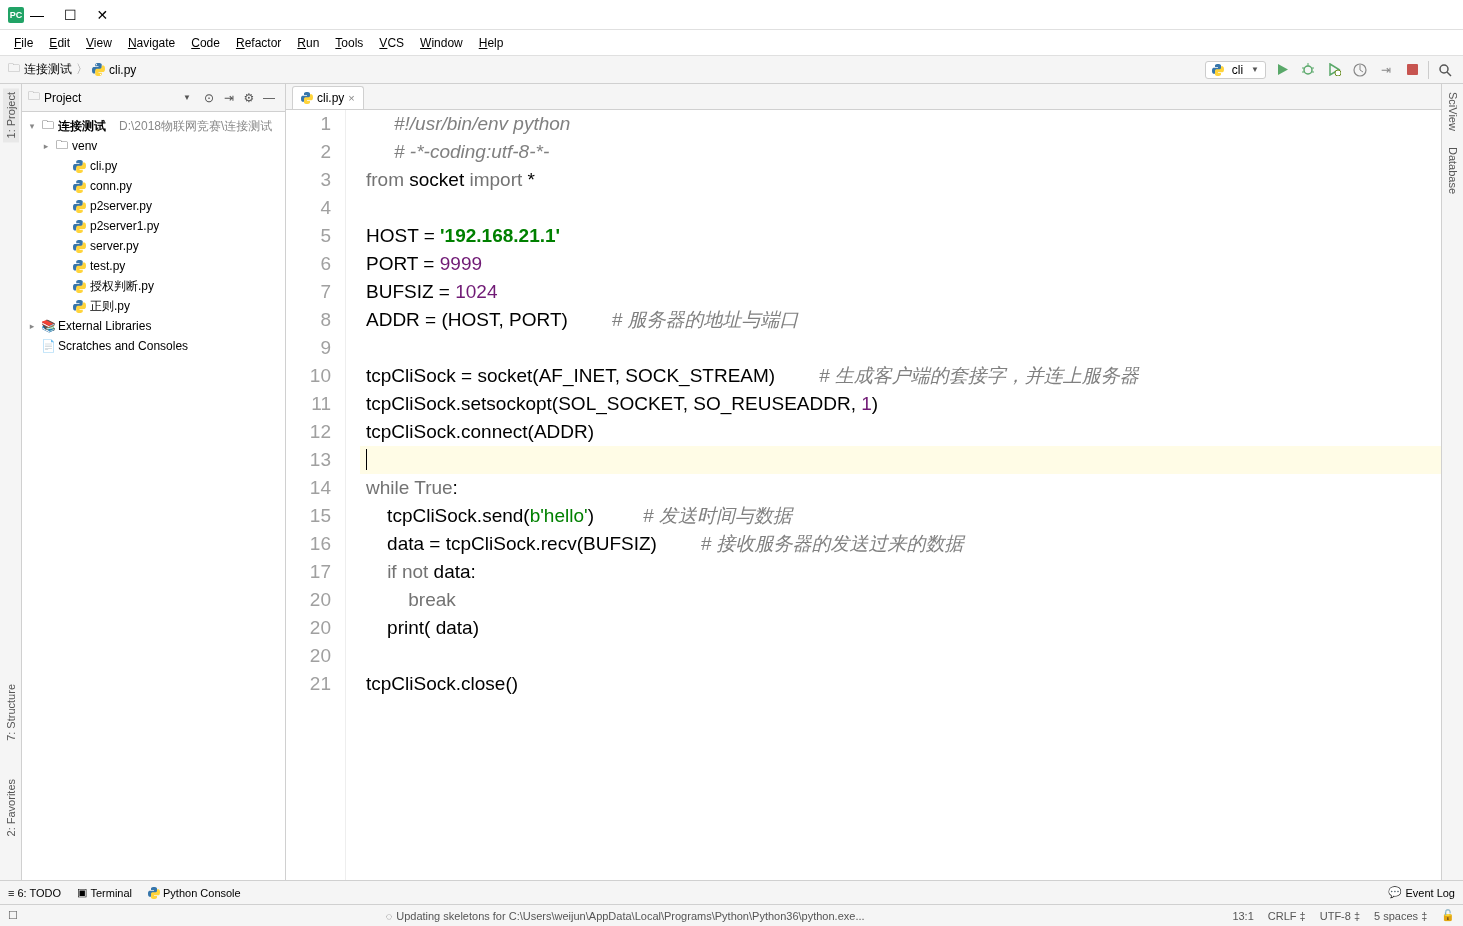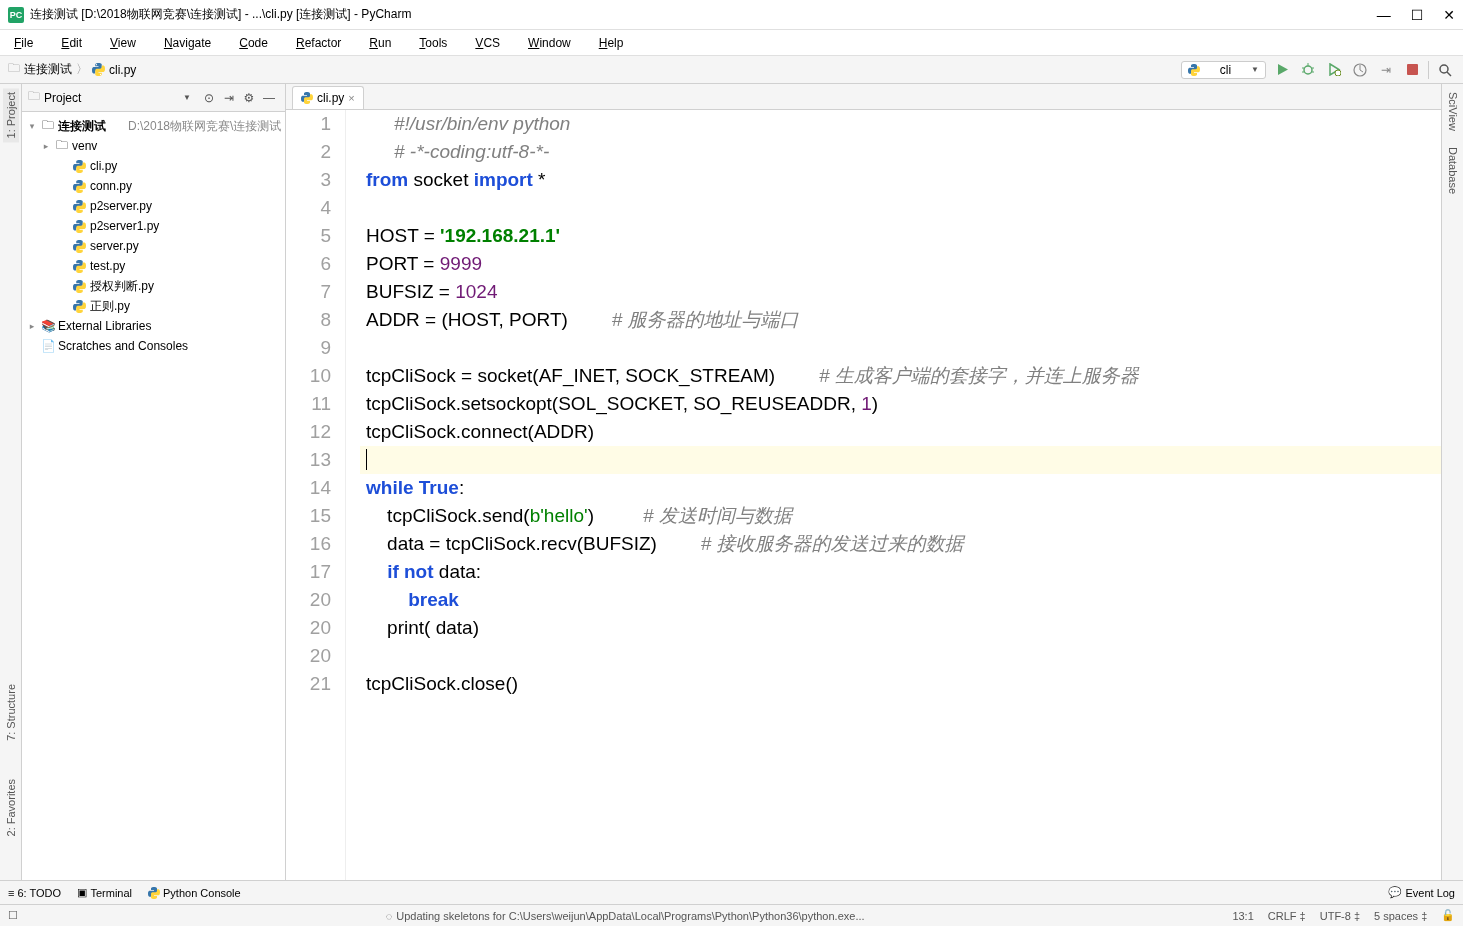--- a/index.html
+++ b/index.html
@@ -2,77 +2,76 @@
 <html><head>
 <meta charset="utf-8">
 <style>
 * { margin:0; padding:0; box-sizing:border-box; font-family:"Segoe UI",Arial,sans-serif; }
 body { width:1463px; height:926px; background:#fff; font-size:12px; color:#000; overflow:hidden; display:flex; flex-direction:column; }
 .titlebar { height:30px; background:#fff; display:flex; align-items:center; padding:0 8px; border-bottom:1px solid #e0e0e0; }
 .titlebar .logo { width:16px; height:16px; background:#21a366; border-radius:2px; display:flex; align-items:center; justify-content:center; font-size:9px; color:#fff; font-weight:bold; margin-right:6px; }
 .titlebar .title { flex:1; font-size:12px; color:#000; }
 .titlebar .controls { display:flex; gap:20px; align-items:center; }
 .titlebar .controls span { cursor:pointer; font-size:14px; }
-.menubar { height:26px; display:flex; align-items:center; padding:0 8px; gap:16px; border-bottom:1px solid #e0e0e0;text-align:center; }
+.menubar { height:26px; display:flex; align-items:center; padding:0 8px; gap:4px; border-bottom:1px solid #e0e0e0;text-align:center; }
 .menubar .mitem { padding:2px 6px; cursor:pointer; }
 .menubar .mitem u { text-decoration:underline; }
 .navbar { height:28px; display:flex; align-items:center; padding:0 8px; border-bottom:1px solid #d0d0d0; background:#f5f5f5; }
 .breadcrumb { display:flex; align-items:center; gap:4px; flex:1; }
 .breadcrumb .folder-icon { color:#888; }
 .breadcrumb .sep { color:#888; }
 .navbar .right { display:flex; align-items:center; gap:6px; }
-.run-config { display:flex; align-items:center; border:1px solid #ccc; background:#fff; padding:1px 6px; border-radius:3px; gap:20px; }
+.run-config { display:flex; align-items:center; border:1px solid #ccc; background:#fff; padding:1px 6px; border-radius:3px; gap:8px; }
 .toolbar-btn { width:20px; height:20px; display:flex; align-items:center; justify-content:center; cursor:pointer; }
 .main { flex:1; display:flex; overflow:hidden; }
 .left-gutter { width:22px; background:#f5f5f5; border-right:1px solid #d0d0d0; display:flex; flex-direction:column; align-items:center; padding-top:4px; gap:30px; }
 .left-gutter .vtab { writing-mode:vertical-rl; transform:rotate(180deg); font-size:11px; color:#555; cursor:pointer; padding:4px 2px; }
 .left-gutter .vtab.active { background:#e8e8e8; }
 .right-gutter { width:22px; background:#f5f5f5; border-left:1px solid #d0d0d0; display:flex; flex-direction:column; align-items:center; padding-top:4px; gap:8px; }
 .right-gutter .vtab { writing-mode:vertical-rl; font-size:11px; color:#555; cursor:pointer; padding:4px 2px; }
 .project-panel { width:264px; background:#fff; border-right:1px solid #d0d0d0; display:flex; flex-direction:column; }
 .project-header { height:28px; display:flex; align-items:center; padding:0 6px; border-bottom:1px solid #d0d0d0; background:#f5f5f5; }
 .project-header .label { font-weight:normal; flex:1; }
 .project-header .hbtn { width:20px; text-align:center; cursor:pointer; color:#555; }
 .tree { flex:1; overflow:auto; padding:4px 0; font-size:12px; }
 .tree-row { display:flex; align-items:center; height:20px; padding-left:4px; cursor:pointer; gap:3px; }
 .tree-row .expander { width:12px; text-align:center; color:#888; font-size:9px; }
 .tree-row .icon { width:14px; text-align:center; }
 .tree-row .name { white-space:nowrap; }
-.tree-row .path { color:#888; margin-left:19px; }
+.tree-row .path { color:#888; margin-left:10px; }
 .indent-1{padding-left:18px;} .indent-2{padding-left:36px;}
 .editor-area { flex:1; display:flex; flex-direction:column; overflow:hidden; }
 .editor-tabs { height:26px; display:flex; align-items:flex-end; border-bottom:1px solid #d0d0d0; background:#f5f5f5; padding-left:6px; }
 .etab { display:flex; align-items:center; gap:4px; padding:4px 8px; background:#fff; border:1px solid #d0d0d0; border-bottom:none; border-radius:3px 3px 0 0; font-size:12px; }
 .etab .close { color:#888; cursor:pointer; font-size:11px; }
 .editor { flex:1; display:flex; overflow:hidden; background:#fff; font-family:"Consolas","Courier New",monospace; font-size:19px; line-height:28px; }
 .gutter { width:60px; text-align:right; padding-right:14px; color:#a0a0a0; background:#fff; border-right:1px solid #eee; user-select:none; }
 .foldcol { width:14px; background:#fff; position:relative; }
 .code { flex:1; padding-left:6px; white-space:pre; overflow:auto; }
 .code .comment { color:#808080; font-style:italic;margin-left:28px; }
-.code .kw { color:#1d4ed8; font-weight:bold; }
+.code .kw { color:#737373; font-weight:normal; }
 .code .str { color:#008000; font-weight:bold; }
 .code .num { color:#701a75; }
 .code .bytes { color:#008000; font-weight:normal; }
 .code .cursor-line { background:#fffce6; display:block; margin-left:-6px; padding-left:6px;}
 .code .caret { border-left:1px solid #000; animation:blink 1s step-start infinite; }
 @keyframes blink { 50% { opacity:0; } }
 .bottom-bar { height:24px; border-top:1px solid #d0d0d0; background:#f5f5f5; display:flex; align-items:center; padding:0 8px; gap:16px; font-size:11px; }
 .bottom-bar .btool { display:flex; align-items:center; gap:3px; cursor:pointer; }
 .bottom-bar .spacer { flex:1; }
 .status-bar { height:22px; border-top:1px solid #d0d0d0; background:#f5f5f5; display:flex; align-items:center; padding:0 8px; font-size:11px; color:#555; gap:14px; }
 .status-bar .spacer { flex:1; }
 .sicon { display:inline-flex; align-items:center; justify-content:center; }
 svg { display:block; }
 </style>
 </head>
 <body>
 
 <div class="titlebar">
   <div class="logo">PC</div>
-  <div class="title">连接测试 [D:\2018物联网竞赛\连接测试] - ...\cli.py [连接测试] - PyCharm</div>
   <div class="controls">
     <span>—</span>
     <span>☐</span>
     <span>✕</span>
   </div>
 </div>
 
 <div class="menubar" id="menubar">
     <span class="mitem"><u>F</u>ile</span>
     <span class="mitem"><u>E</u>dit</span>

